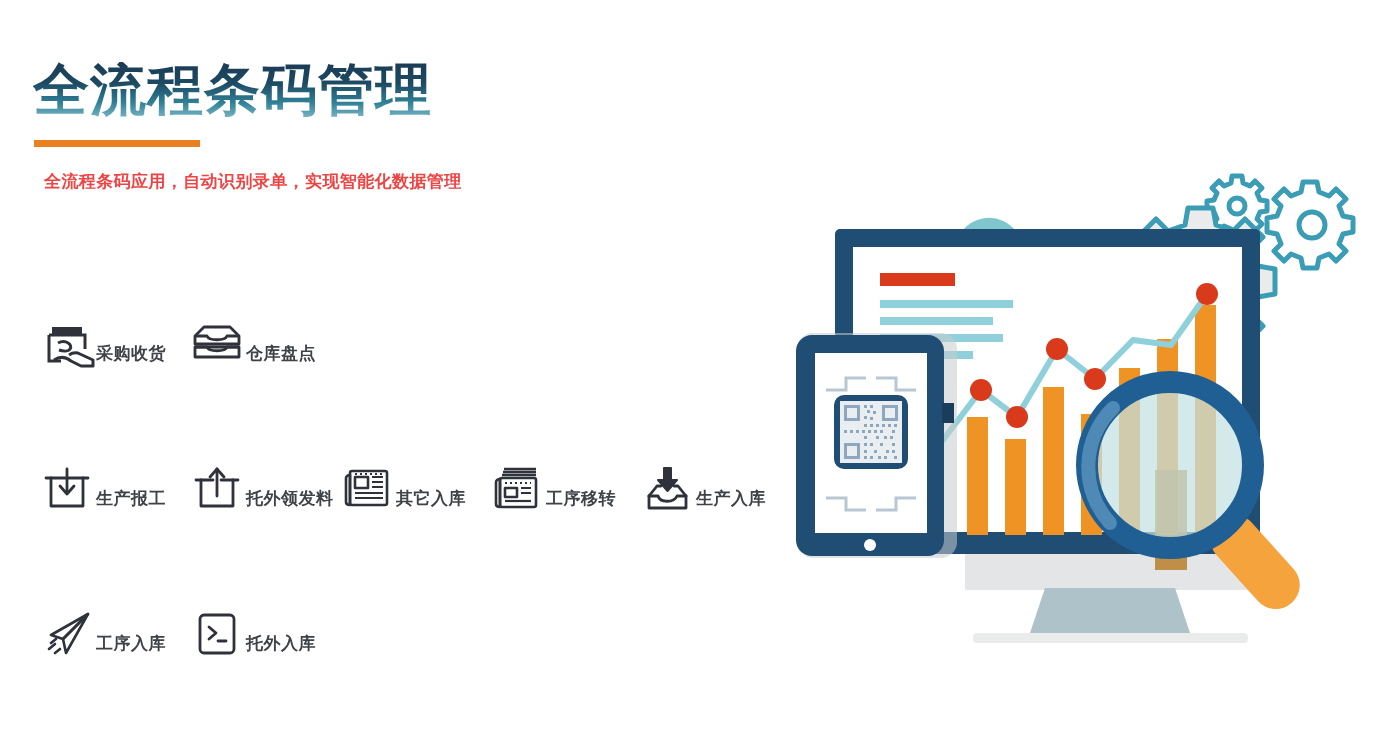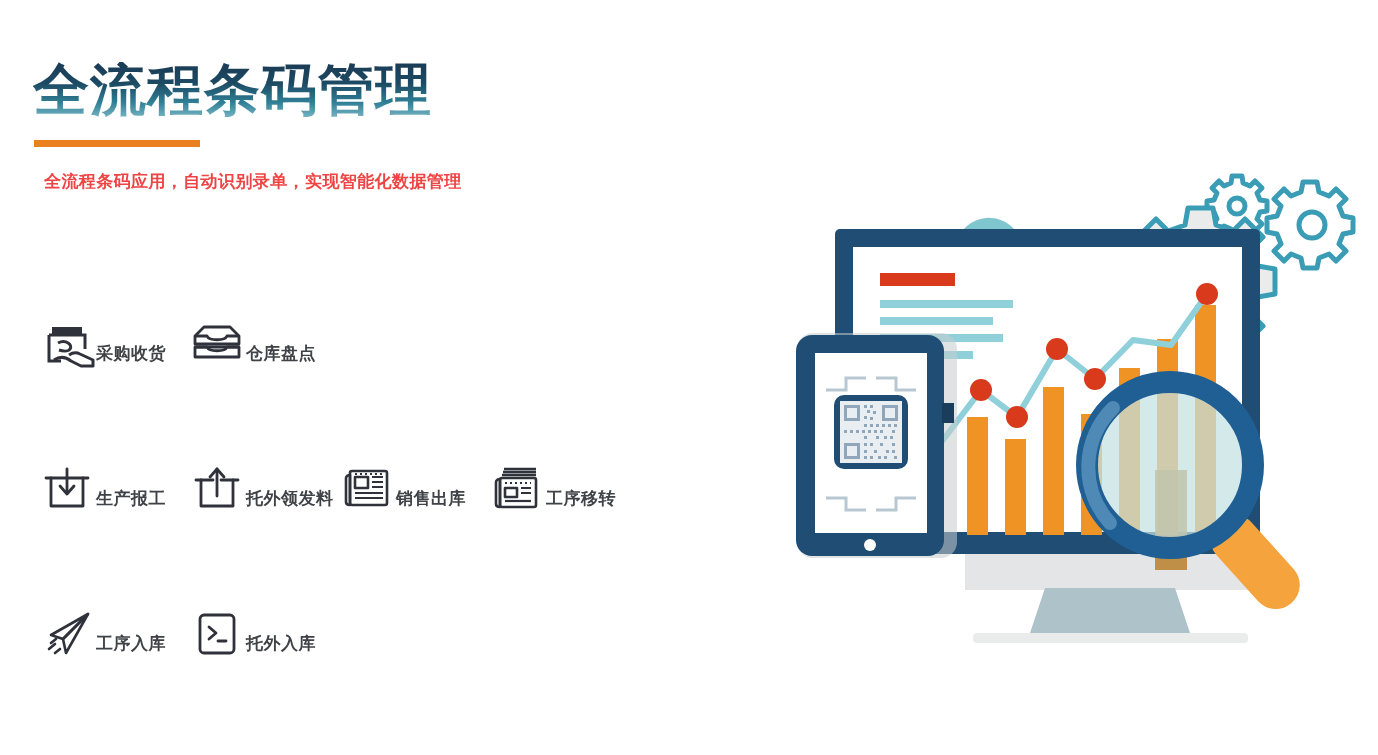--- a/index.html
+++ b/index.html
@@ -167,38 +167,49 @@
       <div class="cell-icon">
         <svg width="58" height="52" viewBox="0 0 58 52" fill="none" stroke="#2f323a" stroke-width="2.6" stroke-linejoin="round">
           <path d="M8 14 c0 -2 2 -3 4 -3 v30 c-2 0 -4 -1 -4 -3 z"></path>
           <rect x="12" y="7" width="37" height="34" rx="2"></rect>
           <rect x="17" y="13" width="13" height="11"></rect>
           <path d="M34 13 h11 M34 18 h11 M34 23 h11" stroke-width="2.2"></path>
           <path d="M17 29 h28 M17 34 h28" stroke-width="2.2"></path>
           <path d="M17 10 h28" stroke-width="2" stroke-dasharray="2 3"></path>
         </svg>
       </div>
-      <div class="cell-label">销售出库</div>
+      <div class="cell-label">其它入库</div>
     </div>
 
     <div class="grid-cell">
       <div class="cell-icon">
         <svg width="58" height="52" viewBox="0 0 58 52" fill="none" stroke="#2f323a" stroke-width="2.6" stroke-linejoin="round">
           <path d="M16 5 h32 M15 8 h33 M14 11 h34"></path>
           <path d="M8 18 c0 -2 2 -3 4 -3 v28 c-2 0 -4 -1 -4 -3 z"></path>
           <rect x="12" y="14" width="36" height="29" rx="2"></rect>
           <rect x="17" y="24" width="12" height="9"></rect>
           <path d="M33 24 h10 M33 29 h10" stroke-width="2.2"></path>
           <path d="M17 37 h26" stroke-width="2.2"></path>
           <path d="M17 19 h26" stroke-width="2" stroke-dasharray="2 3"></path>
         </svg>
       </div>
       <div class="cell-label">工序移转</div>
     </div>
 
+    <div class="grid-cell wide">
+      <div class="cell-icon">
+        <svg width="58" height="52" viewBox="0 0 58 52" fill="none" stroke="#2f323a" stroke-width="2.8" stroke-linecap="round" stroke-linejoin="round">
+          <path d="M26 4 h7 v12 h6 l-9.5 11 l-9.5 -11 h6 z" fill="#2f323a" stroke="#2f323a" stroke-width="2"></path>
+          <path d="M11 32 l8 -10 h4 M36 22 h4 l8 10"></path>
+          <path d="M11 32 v12 h37 v-12"></path>
+          <path d="M11 32 h9 c2 7 16 7 19 0 h9"></path>
+        </svg>
+      </div>
+      <div class="cell-label">生产入库</div>
+    </div>
   </div>
 
   <div class="grid-row">
 
     <div class="grid-cell">
       <div class="cell-icon">
         <svg width="58" height="52" viewBox="0 0 58 52" fill="none" stroke="#2f323a" stroke-width="2.6" stroke-linecap="round" stroke-linejoin="round">
           <path d="M50 5 L13 26 l12 4 z"></path>
           <path d="M50 5 L25 30 l3 14 z"></path>
           <path d="M13 34 l5 -4 M11 40 l6 -5 M17 44 l5 -4"></path>

